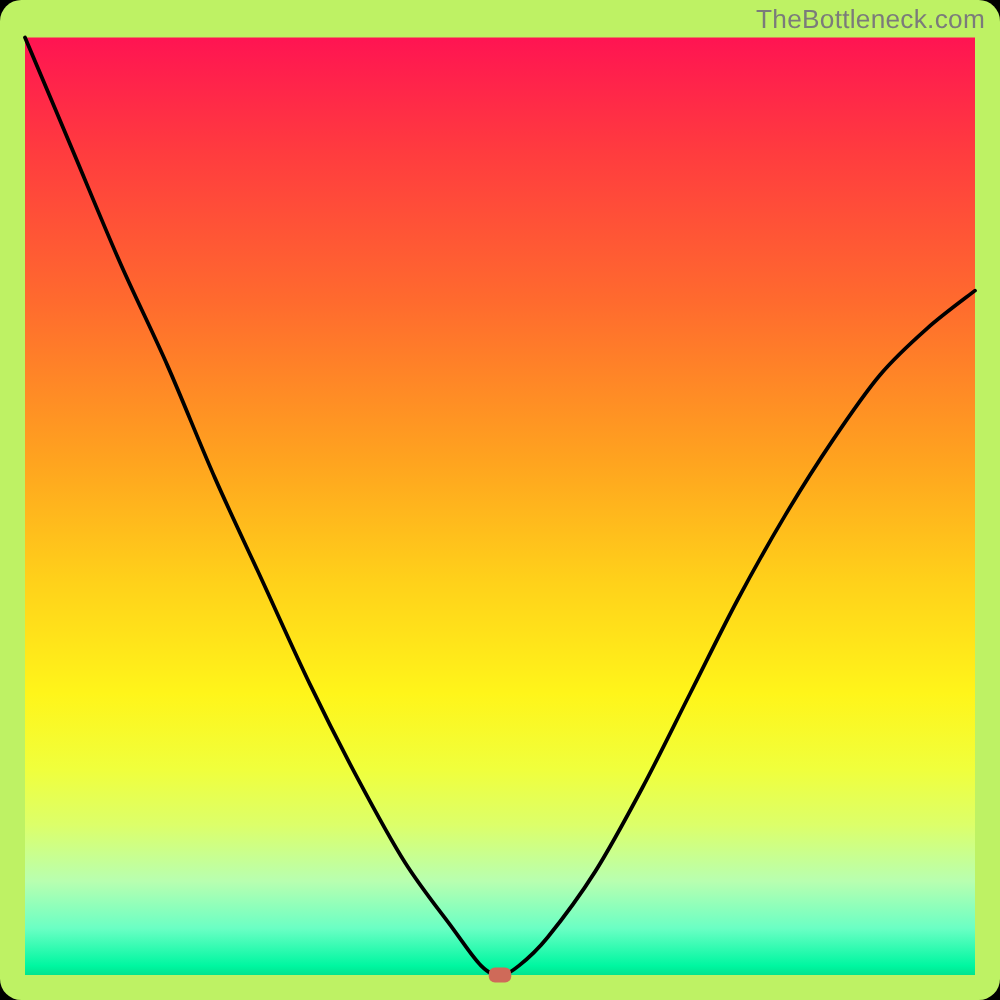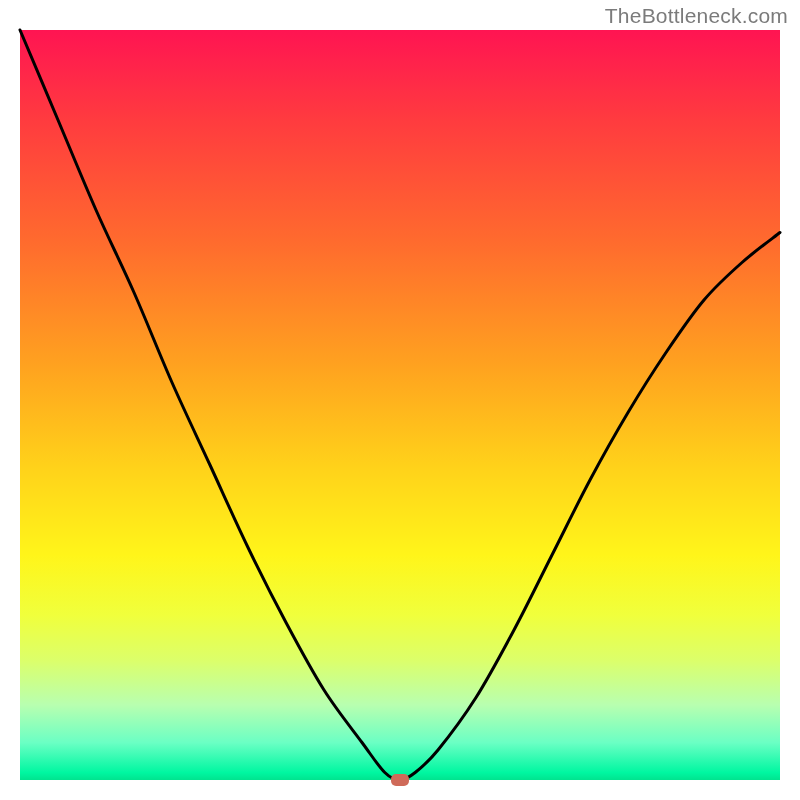--- a/index.html
+++ b/index.html
@@ -8,21 +8,22 @@
     width: 800px;
     height: 800px;
     background: #000;
     font-family: Arial, Helvetica, sans-serif;
     overflow: hidden;
   }
   .frame {
     position: relative;
     width: 800px;
     height: 800px;
-    background: #ffffff;
+    background: #bef264;
+    border-radius: 17px;
   }
   .watermark {
     position: absolute;
     top: 4px;
     right: 12px;
     color: #7b7b7b;
     font-size: 21px;
     font-weight: 400;
     letter-spacing: 0.2px;
     z-index: 10;

